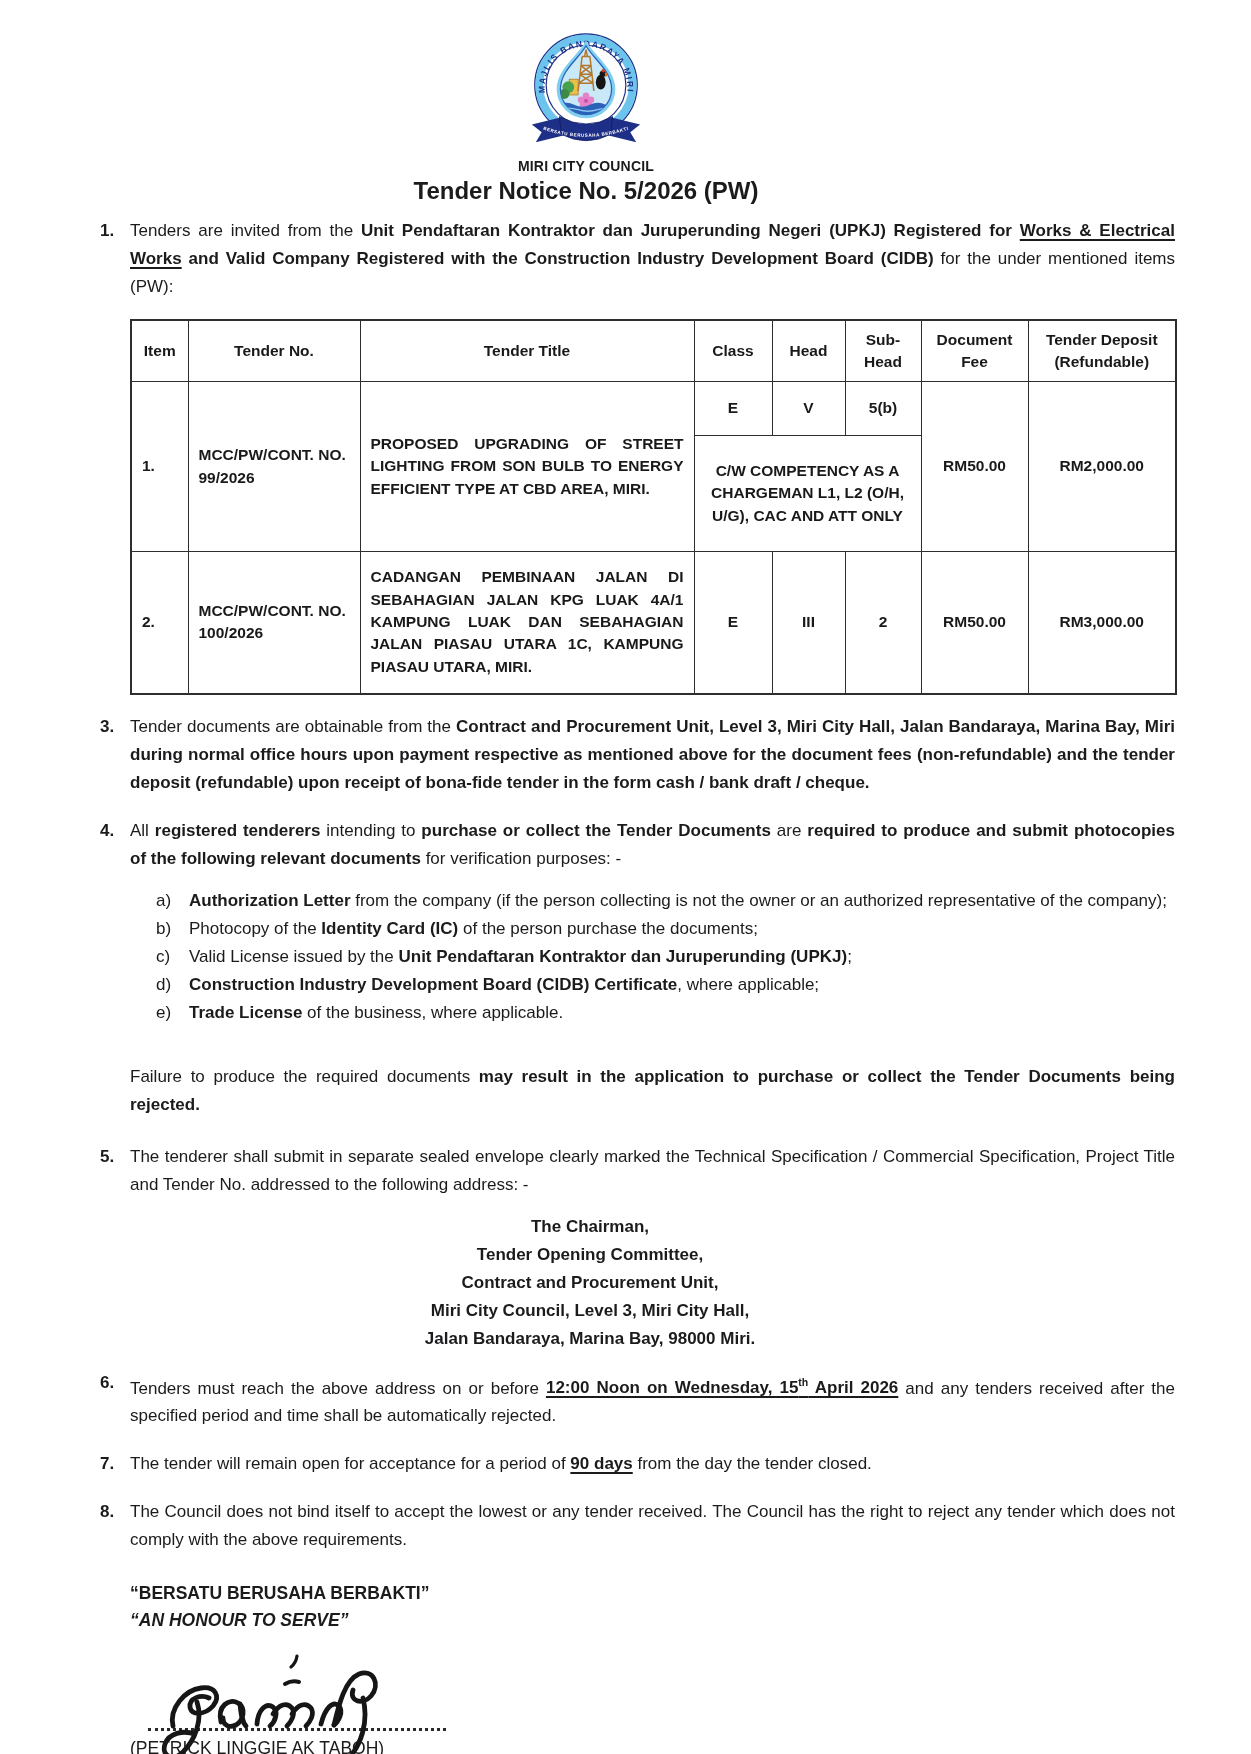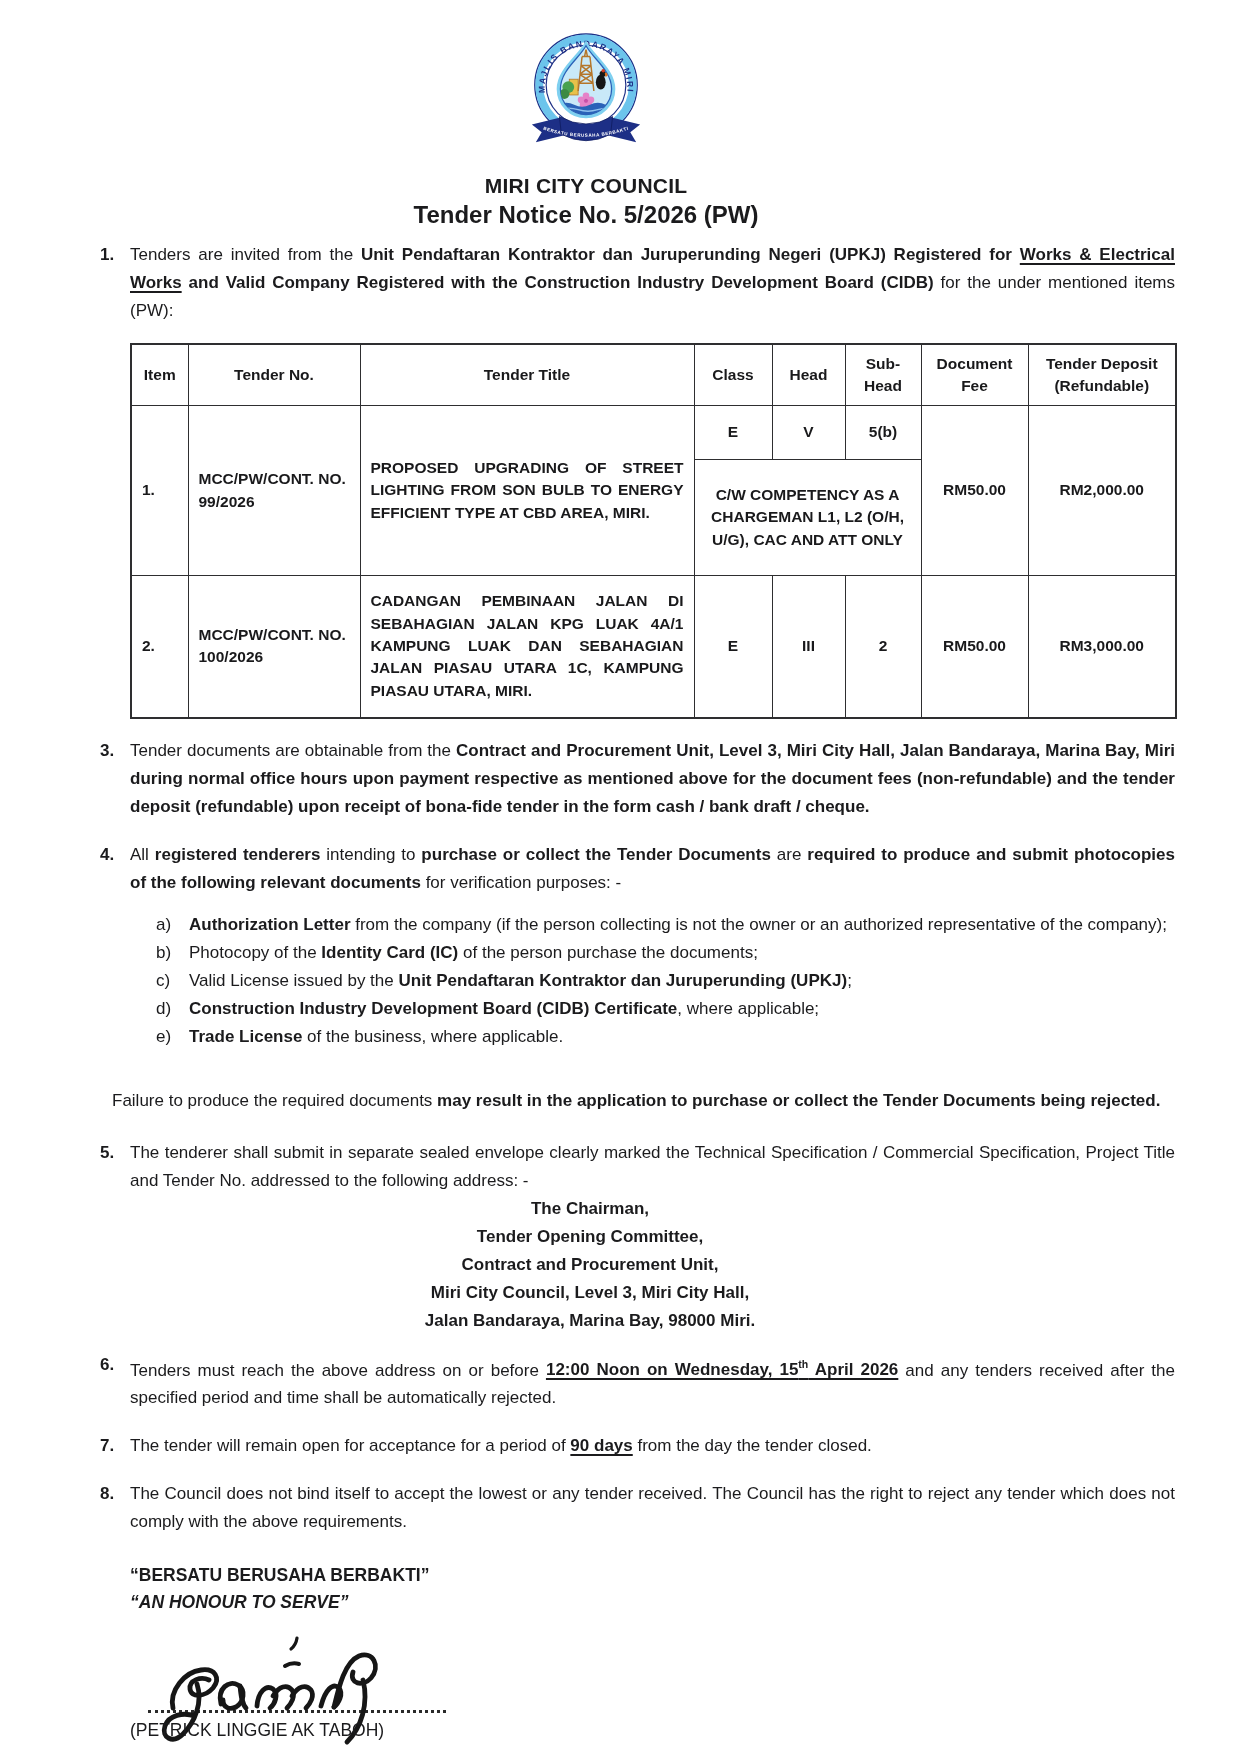--- a/index.html
+++ b/index.html
@@ -14,21 +14,21 @@
     overflow:hidden;
   }
   .b{font-weight:700;}
   .u{text-decoration:underline;text-decoration-thickness:2px;text-underline-offset:3px;}
   .i{font-style:italic;}
   .sup{font-size:0.62em;vertical-align:super;}
 
   
   .hdr{width:972px;text-align:center;}
   .logo{display:inline-block;width:122px;height:124px;}
-  .org-name{font-size:21px;font-weight:700;letter-spacing:0.2px;margin-top:16px;}
+  .org-name{font-size:14px;font-weight:700;letter-spacing:0.2px;margin-top:0px;}
   .notice-no{font-size:24px;font-weight:700;margin-top:3px;}
 
   
   .para{display:flex;margin-top:20px;font-size:17px;line-height:28px;}
   .pnum{width:30px;flex-shrink:0;font-weight:700;}
   .ptext{flex:1;text-align:justify;}
   .p1{margin-top:12px;}
 
   
   .ttable{border-collapse:collapse;table-layout:fixed;width:1045px;margin:18px 16px 0 30px;
@@ -44,24 +44,24 @@
   .row1b{height:116px;}
   .row2{height:142px;}
   .comp-note{text-align:center;vertical-align:middle;padding:4px 8px;}
 
   
   .sub{display:flex;margin:0 0 0 56px;font-size:17px;line-height:28px;}
   .sub .letter{width:33px;flex-shrink:0;}
   .sub .stext{flex:1;text-align:justify;}
   .sub-first{margin-top:14px;}
 
-  .plain{margin:36px 0 0 12px;font-size:17px;line-height:28px;text-align:justify;}
-
-  
-  .addr{width:980px;text-align:center;font-size:17px;line-height:28px;font-weight:700;}
+  .plain{margin:36px 0 0 30px;font-size:17px;line-height:28px;text-align:justify;}
+
+  
+  .addr{width:980px;margin-top:14px;text-align:center;font-size:17px;line-height:28px;font-weight:700;}
 
   
   .motto{margin:26px 0 18px 30px;font-size:17.5px;line-height:27px;font-weight:700;}
 
   
   .sig-block{position:relative;margin-left:30px;height:172px;margin-top:4px;}
   .sig-svg{position:absolute;left:15px;top:0;width:300px;height:172px;pointer-events:none;}
   .sig-dots{position:absolute;left:18px;top:76px;width:298px;border-bottom:3px dotted #2a2a2a;}
   .sig-name{position:absolute;left:0;top:86px;font-size:17.5px;font-weight:400;}
 </style>

